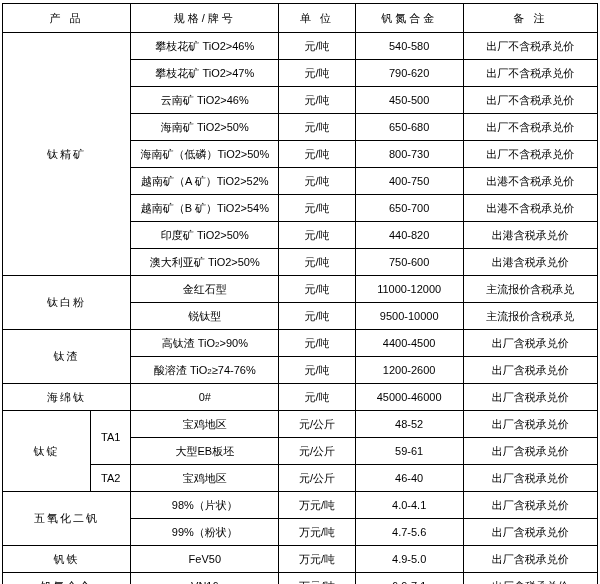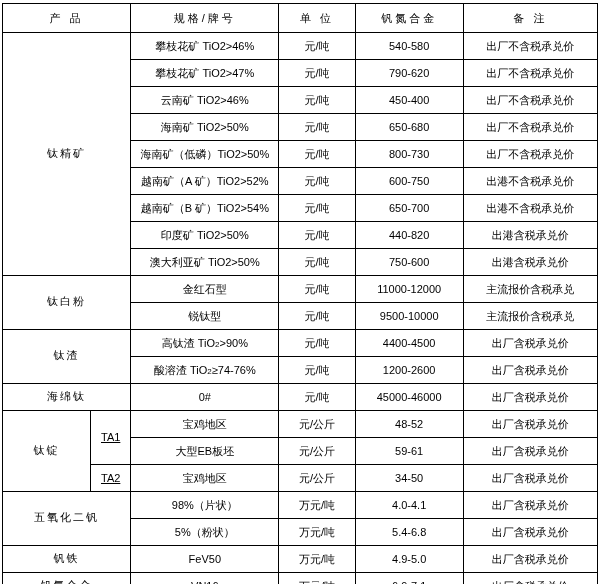--- a/index.html
+++ b/index.html
@@ -36,26 +36,24 @@
     font-weight: normal;
     font-size: 11px;
     letter-spacing: 3px;
     height: 28px;
     margin-left: 20px;
   }
   td.cat {
     font-weight: bold;
     font-size: 13px;
     letter-spacing: 2px;
-    font-family: Liberation Mono, monospace;
   }
   td.sub {
     font-weight: bold;
     font-size: 11px;
-    text-decoration: underline;
   }
   td.name {
     font-size: 11.5px;
   }
   td.unit, td.price, td.remark {
     font-size: 11px;
   }
   .col-cat { width: 88px; }
   .col-sub { width: 40px; }
   .col-name { width: 148px; }
@@ -98,39 +96,39 @@
       </tr>
       <tr>
         <td class="name">攀枝花矿 TiO2&gt;47%</td>
         <td class="unit">元/吨</td>
         <td class="price">790-620</td>
         <td class="remark">出厂不含税承兑价</td>
       </tr>
       <tr>
         <td class="name">云南矿 TiO2&gt;46%</td>
         <td class="unit">元/吨</td>
-        <td class="price">450-400</td>
+        <td class="price">450-500</td>
         <td class="remark">出厂不含税承兑价</td>
       </tr>
       <tr>
         <td class="name">海南矿 TiO2&gt;50%</td>
         <td class="unit">元/吨</td>
         <td class="price">650-680</td>
         <td class="remark">出厂不含税承兑价</td>
       </tr>
       <tr>
         <td class="name">海南矿（低磷）TiO2&gt;50%</td>
         <td class="unit">元/吨</td>
         <td class="price">800-730</td>
         <td class="remark">出厂不含税承兑价</td>
       </tr>
       <tr>
         <td class="name">越南矿（A 矿）TiO2&gt;52%</td>
         <td class="unit">元/吨</td>
-        <td class="price">600-750</td>
+        <td class="price">400-750</td>
         <td class="remark">出港不含税承兑价</td>
       </tr>
       <tr>
         <td class="name">越南矿（B 矿）TiO2&gt;54%</td>
         <td class="unit">元/吨</td>
         <td class="price">650-700</td>
         <td class="remark">出港不含税承兑价</td>
       </tr>
       <tr>
         <td class="name">印度矿 TiO2&gt;50%</td>
@@ -188,34 +186,34 @@
       <tr>
         <td class="name">大型EB板坯</td>
         <td class="unit">元/公斤</td>
         <td class="price">59-61</td>
         <td class="remark">出厂含税承兑价</td>
       </tr>
       <tr>
         <td class="sub">TA2</td>
         <td class="name">宝鸡地区</td>
         <td class="unit">元/公斤</td>
-        <td class="price">34-50</td>
+        <td class="price">46-40</td>
         <td class="remark">出厂含税承兑价</td>
       </tr>
       <tr>
         <td class="cat" rowspan="2" colspan="2">五氧化二钒</td>
         <td class="name">98%（片状）</td>
         <td class="unit">万元/吨</td>
         <td class="price">4.0-4.1</td>
         <td class="remark">出厂含税承兑价</td>
       </tr>
       <tr>
-        <td class="name">5%（粉状）</td>
-        <td class="unit">万元/吨</td>
-        <td class="price">5.4-6.8</td>
+        <td class="name">99%（粉状）</td>
+        <td class="unit">万元/吨</td>
+        <td class="price">4.7-5.6</td>
         <td class="remark">出厂含税承兑价</td>
       </tr>
       <tr>
         <td class="cat" colspan="2">钒铁</td>
         <td class="name">FeV50</td>
         <td class="unit">万元/吨</td>
         <td class="price">4.9-5.0</td>
         <td class="remark">出厂含税承兑价</td>
       </tr>
       <tr>

